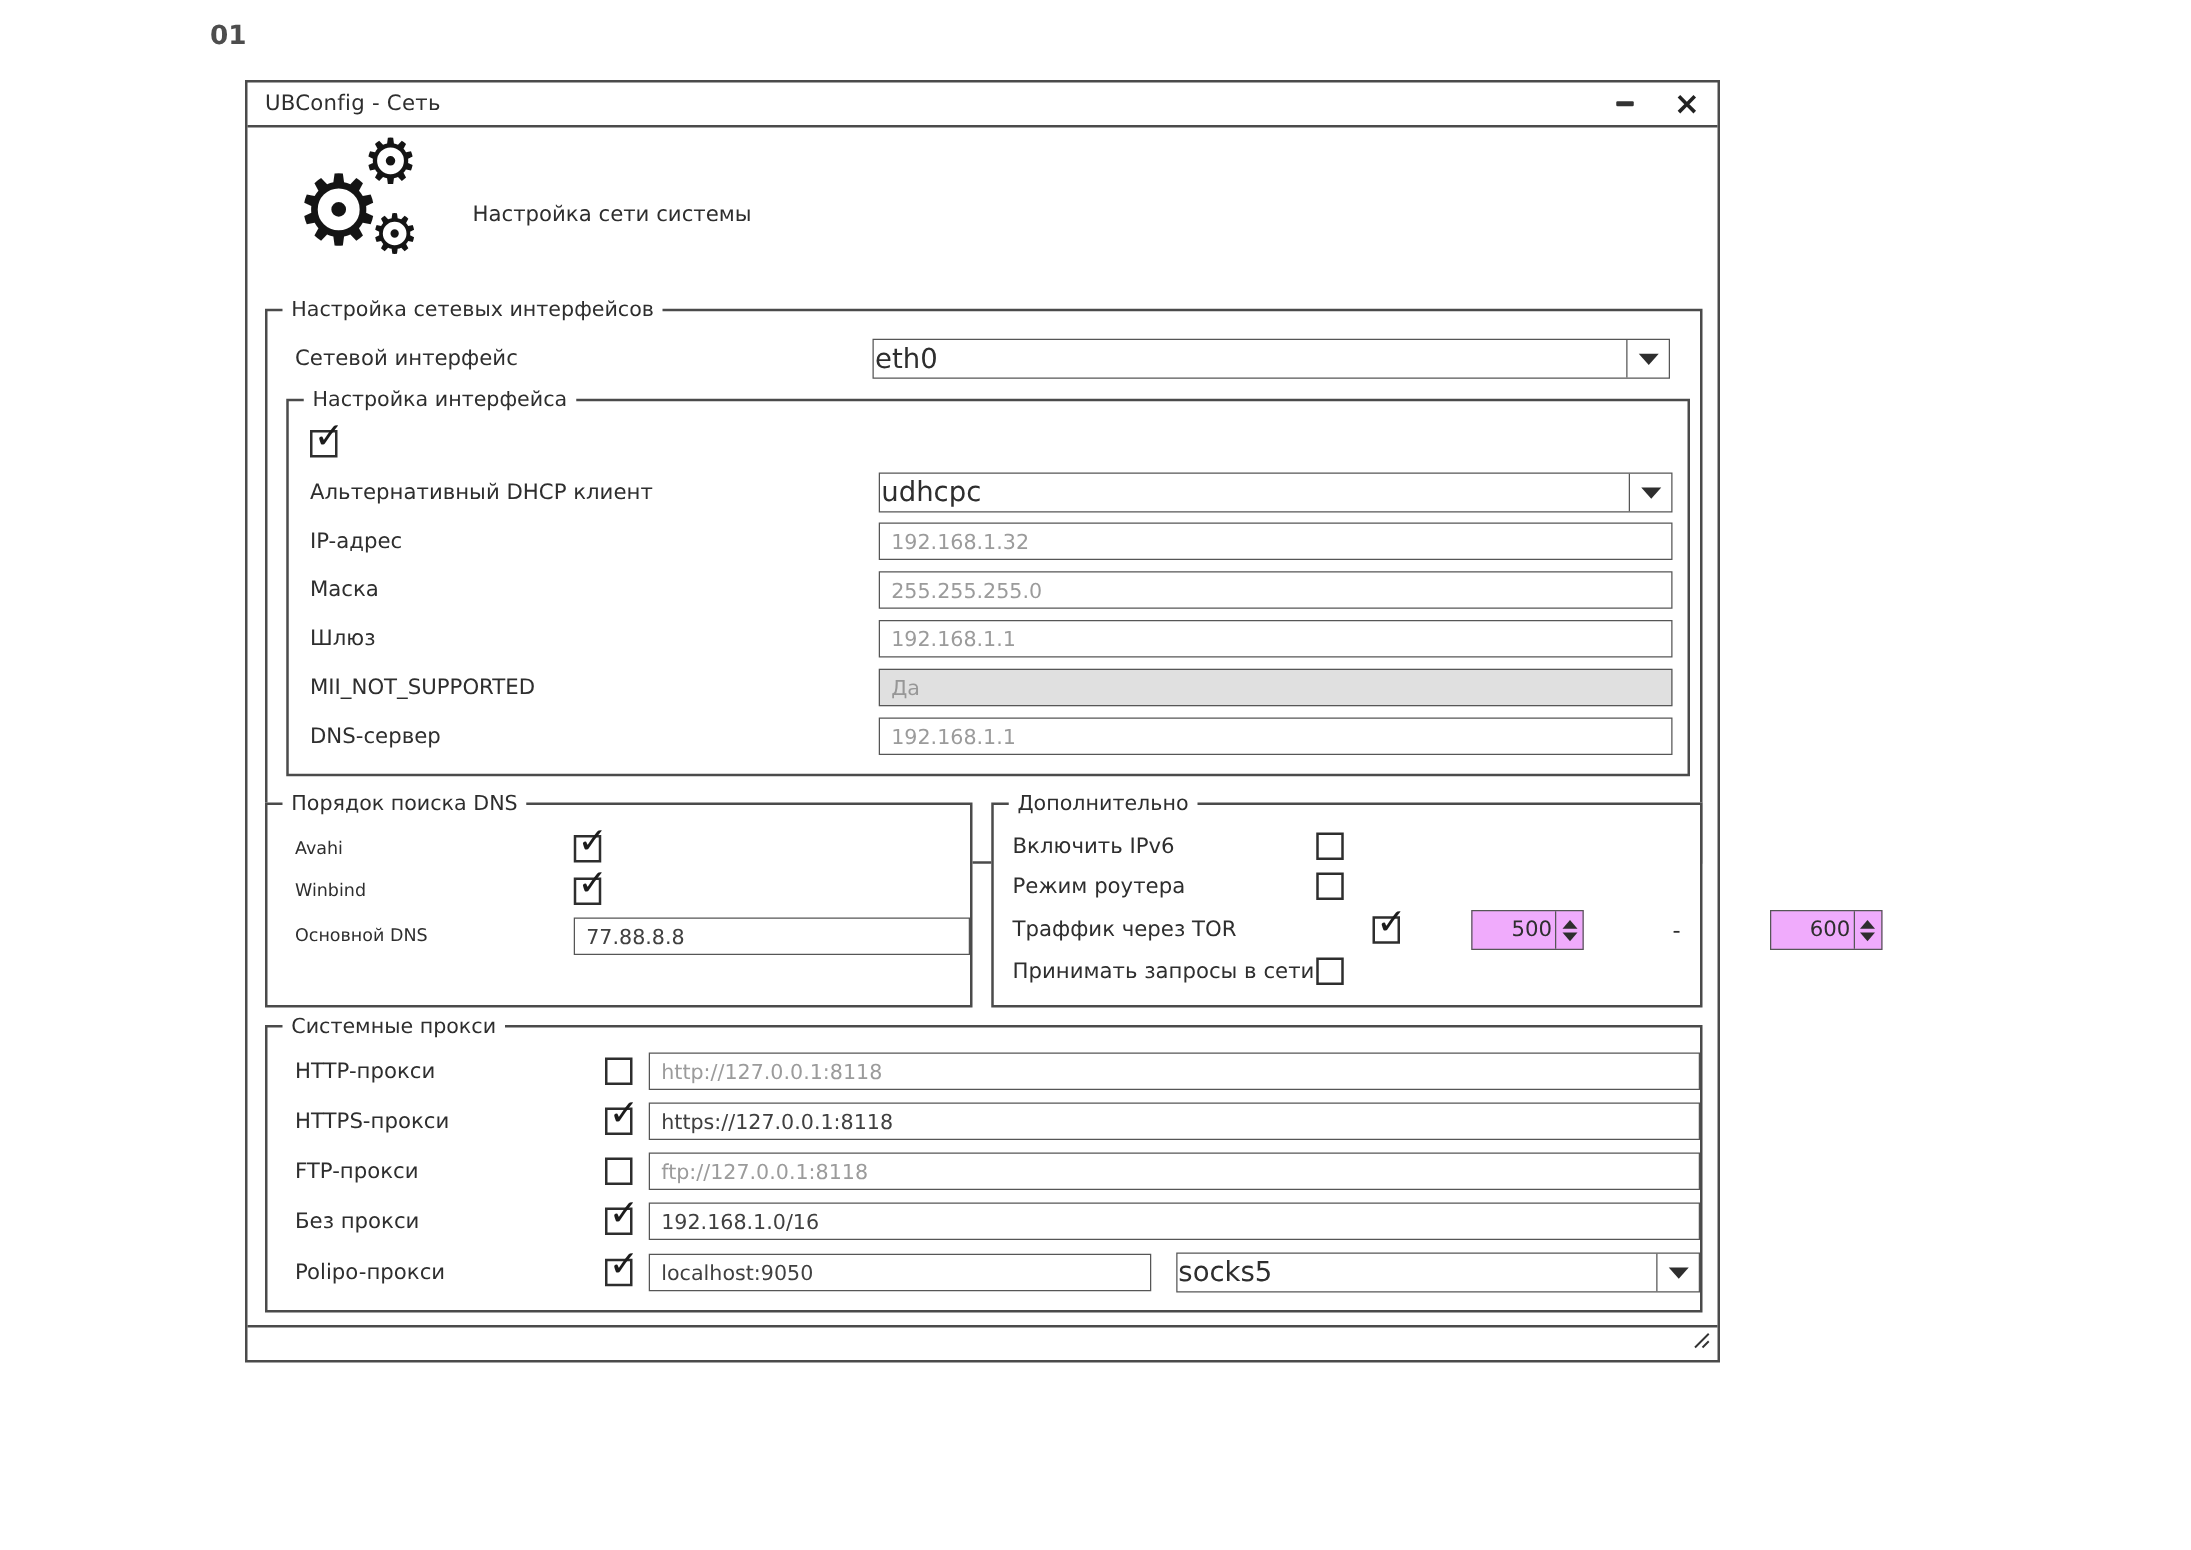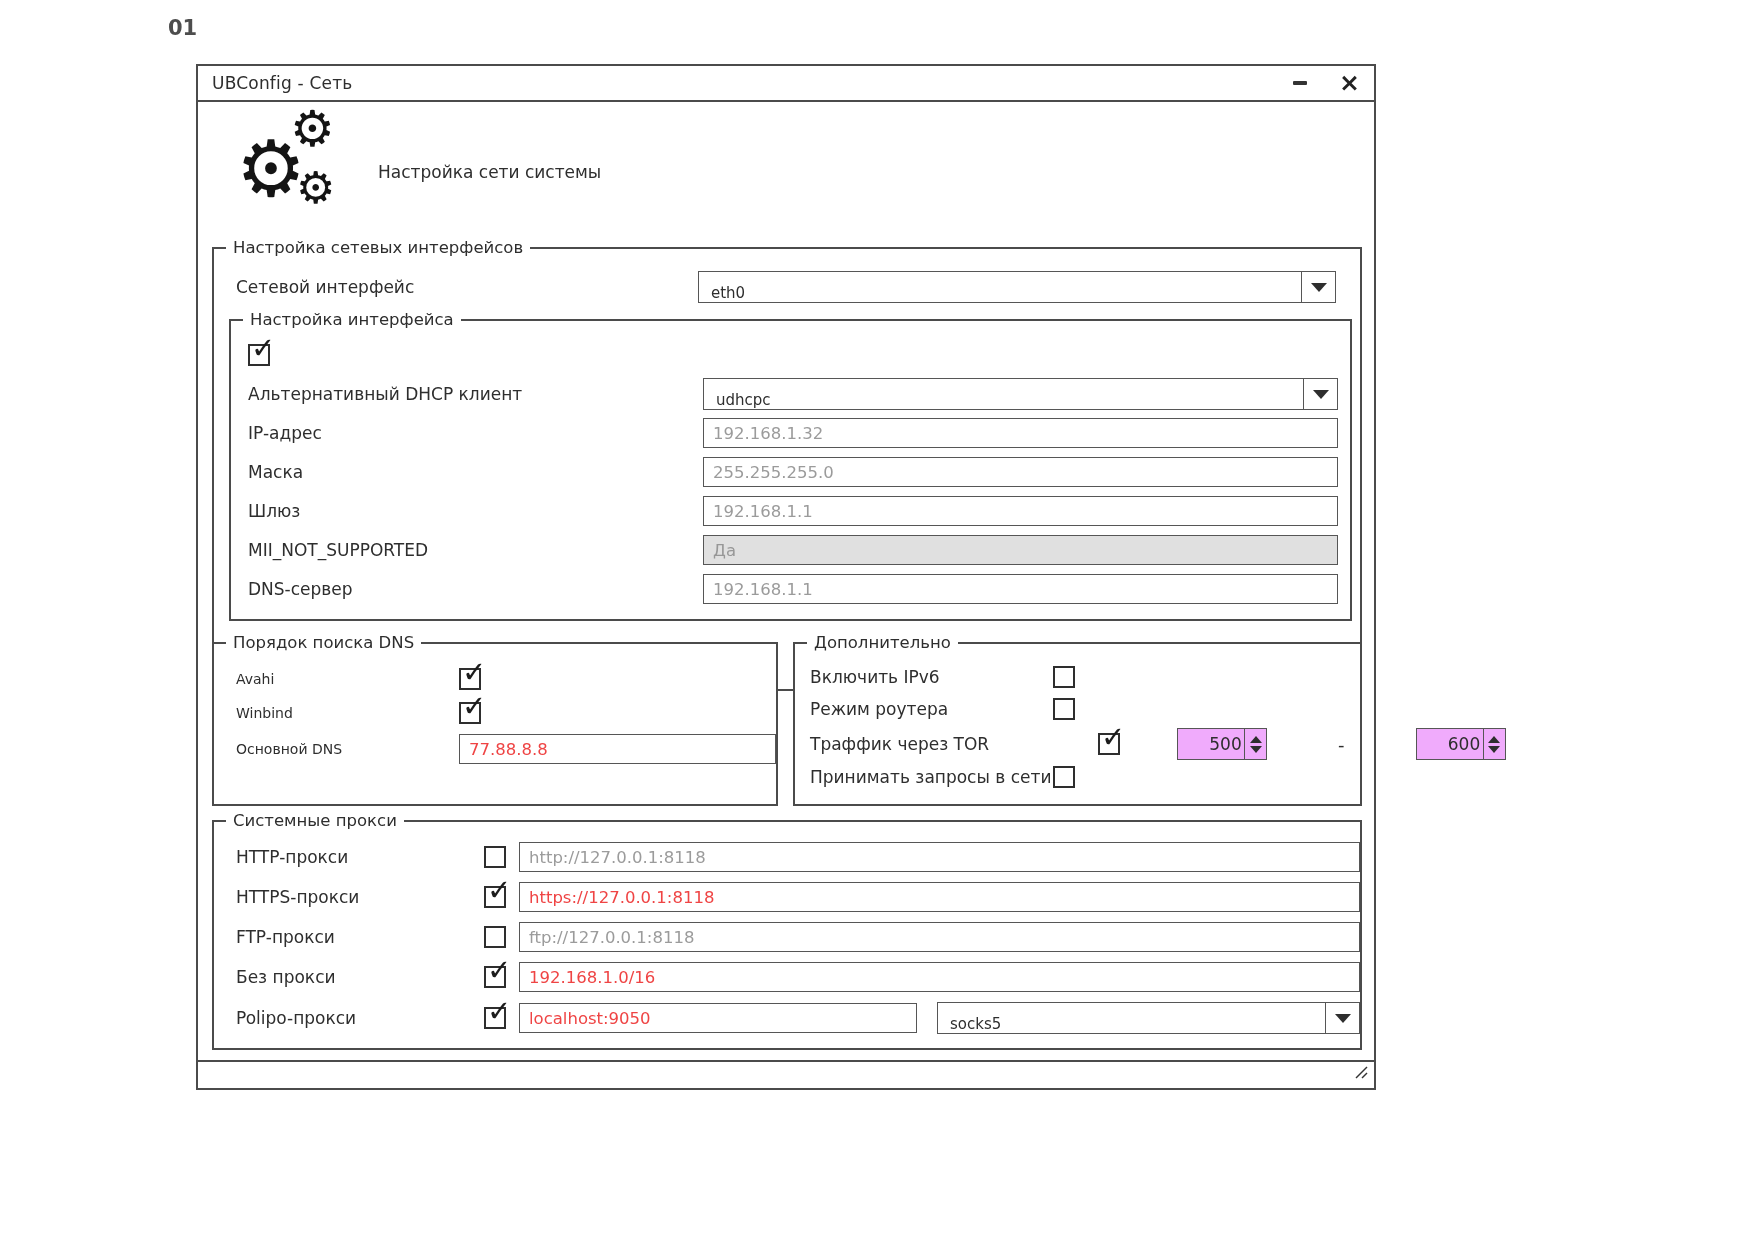--- a/index.html
+++ b/index.html
@@ -49,26 +49,26 @@
   .fs-extra .lbl { flex: 0 0 243px; font-size: 17px; }
   .dash { margin: 0 26px; font-size: 18px; }
 
   .fs-proxy { left: 14px; top: 754px; width: 1150px; height: 230px; padding-top: 20px; }
   .fs-proxy .row { display: flex; align-items: center; min-height: 30px; margin: 0 0 10px 22px; }
   .fs-proxy .lbl { flex: 0 0 248px; font-size: 17px; }
   .proxy-input { width: 565px; margin-left: 13px; }
   .proto-dd { width: 235px; margin-left: 20px; }
 
   .tinput { height: 30px; border: 1.5px solid #565656; font-family: inherit; font-size: 16.5px;
-    padding: 0 9px; color: #ef4444; background: #fff; width: 100%; outline: none; }
+    padding: 0 9px; color: #404040; background: #fff; width: 100%; outline: none; }
   .tinput::placeholder { color: #9b9b9b; opacity: 1; }
   .tinput.disabled { background: #e0e0e0; color: #979797; }
 
   .dropdown { position: relative; height: 32px; border: 1.5px solid #565656; background: #fff;
-    display: flex; align-items: flex-end; padding: 0 44px 0 12px; font-size: 15px; cursor: pointer; width: 100%; }
+    display: flex; align-items: center; padding: 0 44px 0 1px; font-size: 22px; cursor: pointer; width: 100%; }
   .dd-btn { position: absolute; right: 0; top: 0; bottom: 0; width: 34px; border-left: 1.5px solid #565656;
     display: flex; align-items: center; justify-content: center; }
   .tri-down { width: 0; height: 0; border-left: 8px solid transparent; border-right: 8px solid transparent;
     border-top: 9px solid #2e2e2e; }
 
   .checkbox { position: relative; width: 22px; height: 22px; border: 2px solid #2e2e2e; background: #fff;
     flex: 0 0 22px; cursor: pointer; }
   .checkbox .check { display: none; position: absolute; left: 1px; top: -12px; font-size: 29px;
     font-weight: bold; color: #1c1c1c; line-height: 1; }
   .checkbox.checked .check { display: block; }

